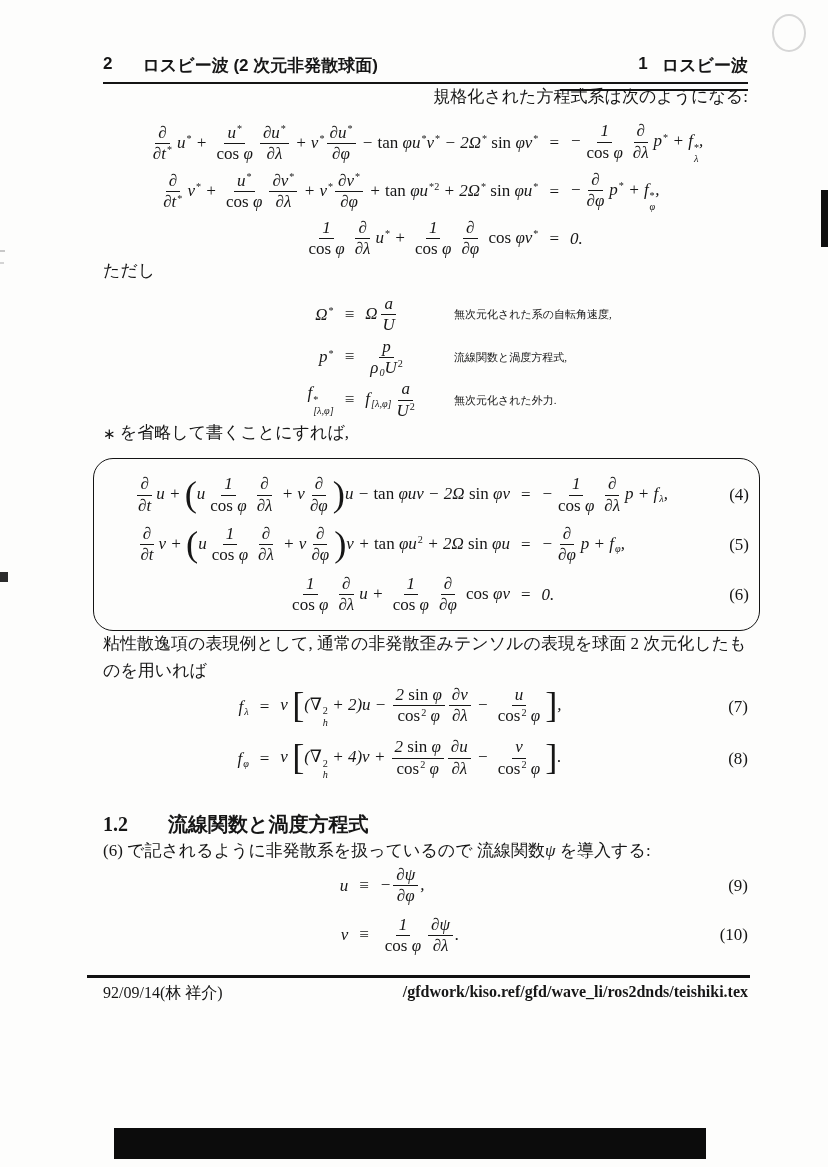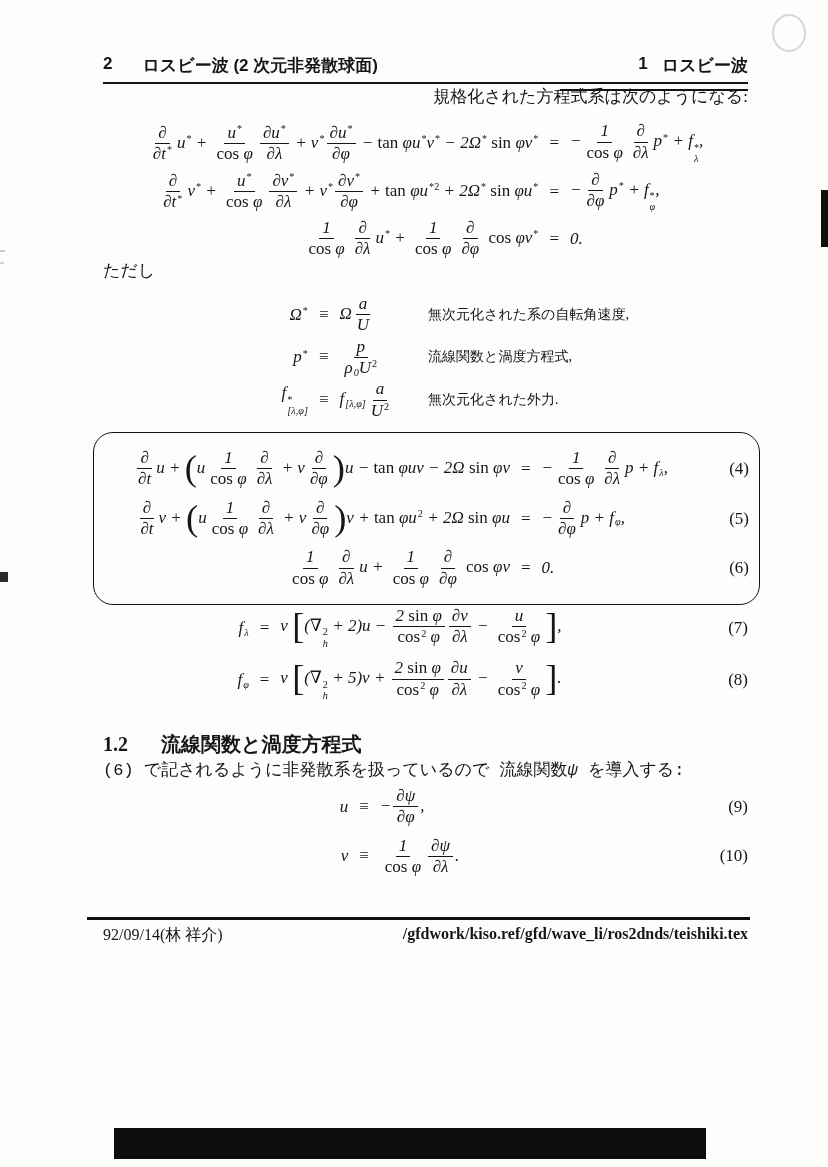--- a/index.html
+++ b/index.html
@@ -18,39 +18,39 @@
   .hdr-rule { border-bottom:2.5px solid #141414; margin-top:5px; }
   .hdr-rule2 { position:absolute; left:560px; top:89px; width:188px; height:2px; background:#141414; }
 
   
   p.doc { margin:0; font-size:17px; line-height:1.55; }
   .p-intro   { margin-top:22px;text-align:right; }
   .p-tadashi { margin-top:10px; }
   .p-omit    { margin-top:18px; }
   .p-visc    { margin-top:14px; }
   .p-appx    { margin-top:16px; }
-  .p-stream  { margin-top:18px;font-family:Liberation Mono, monospace; }
+  .p-stream  { margin-top:18px; }
   .star { font-family:"DejaVu Sans",sans-serif; font-size:15px; position:relative; top:1px; }
   .it { font-style:italic; }
 
   
-  .sect { margin-top:30px; display:flex; align-items:baseline; gap:25px; font-weight:bold; font-size:20px; }
+  .sect { margin-top:30px; display:flex; align-items:baseline; gap:40px; font-weight:bold; font-size:20px; }
   .sect .num { font-family:"Liberation Serif",serif; }
-  .sect .ttl { font-family:"Liberation Sans","DejaVu Sans",sans-serif;margin-left:8px; }
+  .sect .ttl { font-family:"Liberation Sans","DejaVu Sans",sans-serif; }
 
   
   .eqgrid { display:grid; align-items:center; font-size:17px; }
   .eq-plain { grid-template-columns:1fr auto auto auto 1fr; row-gap:6px; margin-top:12px; }
   .eq-tags  { grid-template-columns:1fr auto auto auto 1fr 52px; row-gap:10px; margin-top:2px; }
   .eq-descv { grid-template-columns:1.5fr auto auto auto auto 1fr; row-gap:3px; margin-top:10px; }
   .eq-lhs { justify-self:end; text-align:right; white-space:nowrap; }
   .eq-rel { padding:0 11px; font-style:normal; }
   .eq-rhs { justify-self:start; white-space:nowrap; }
   .eq-tag { justify-self:end; font-style:normal; }
-  .eq-note { padding-left:34px; white-space:nowrap; font-size:14px; }
+  .eq-note { padding-left:34px; white-space:nowrap; font-size:11px; }
   .eq-fill { min-height:1px; }
 
   
   .mi { font-style:italic; }
   .mr { font-style:normal; }
   .msup { font-size:0.6em; position:relative; top:-0.55em; line-height:0; margin-left:1px; font-style:normal; }
   .msub { font-size:0.6em; position:relative; top:0.3em;  line-height:0; margin-left:1px; font-style:italic; }
   .mss  { display:inline-flex; flex-direction:column; align-items:flex-start; font-size:0.6em; line-height:1.12; vertical-align:-0.45em; margin-left:1px; }
   .mss .mss-t { font-style:normal; }
   .mss .mss-b { font-style:italic; }
@@ -58,21 +58,21 @@
   .mnum,.mden { display:block; line-height:1.08; padding:0 3px; white-space:nowrap; text-align:center; }
   .mnum { border-bottom:1.3px solid #161616; padding-bottom:1px; }
   .mden { padding-top:1px; }
   .mbig { font-size:215%; line-height:0; vertical-align:middle; position:relative; top:-1px; font-style:normal; }
 
   
   .eqbox { margin:12px -12px 0 -10px; border:1.7px solid #141414; border-radius:20px; padding:16px 10px 16px; }
   .eqbox .eqgrid { margin-top:0; }
 
   
-  .ftr { margin-top:41px; }
+  .ftr { margin-top:20px; }
   .ftr-rule { border-top:3px solid #111; margin-left:-16px; margin-right:-2px; }
   .ftr-row { display:flex; justify-content:space-between; margin-top:5px; font-size:16px; }
   .ftr-right { font-weight:bold; }
 
   
   .art { position:absolute; }
   .art-hole  { left:772px; top:14px;  width:30px; height:34px; border:2px solid #d6d6d6; border-radius:50%; background:transparent; }
   .art-right { left:821px; top:190px; width:7px;  height:57px; background:#0f0f0f; }
   .art-bar   { left:114px; top:1128px; width:592px; height:31px; background:#0c0c0c; }
   .art-d1 { left:0; top:250px; width:5px; height:2px; background:#c8c8c8; }
@@ -196,20 +196,21 @@
           </span></span>
         <span class="eq-rel">≡</span>
         <span class="eq-rhs"><span class="mi">f</span><span class="msub">[λ,φ]</span><span class="mfrac">
             <span class="mnum"><span class="mi">a</span></span>
             <span class="mden"><span class="mi">U</span><span class="msup">2</span></span>
           </span></span>
         <span class="eq-note">無次元化された外力.</span>
         <span class="eq-fill"></span>
       </div>
 
+    <p class="doc p-omit"><span class="star">∗</span><span> を省略して書くことにすれば,</span></p>
 
     <div class="eqbox">
       <div class="eqgrid eq-tags">
           <span class="eq-fill"></span>
           <span class="eq-lhs"><span class="mfrac">
               <span class="mnum"><span class="mi">∂</span></span>
               <span class="mden"><span class="mi">∂t</span></span>
             </span><span class="mi">u + </span><span class="mbig">(</span><span class="mi">u</span><span class="mfrac">
               <span class="mnum"><span class="mi">1</span></span>
               <span class="mden"><span class="mr">cos </span><span class="mi">φ</span></span>
@@ -265,20 +266,21 @@
               <span class="mnum"><span class="mi">∂</span></span>
               <span class="mden"><span class="mi">∂φ</span></span>
             </span><span class="mr"> cos </span><span class="mi">φv</span></span>
           <span class="eq-rel">=</span>
           <span class="eq-rhs"><span class="mi">0.</span></span>
           <span class="eq-fill"></span>
           <span class="eq-tag">(6)</span>
         </div>
     </div>
 
+    <p class="doc p-visc">粘性散逸項の表現例として, 通常の非発散歪みテンソルの表現を球面 2 次元化したものを用いれば</p>
 
     <div class="eqgrid eq-tags">
         <span class="eq-fill"></span>
         <span class="eq-lhs"><span class="mi">f</span><span class="msub">λ</span></span>
         <span class="eq-rel">=</span>
         <span class="eq-rhs"><span class="mi">ν </span><span class="mbig">[</span><span class="mi">(∇</span><span class="mss">
             <span class="mss-t">2</span>
             <span class="mss-b">h</span>
           </span><span class="mi"> + 2)u − </span><span class="mfrac">
             <span class="mnum"><span class="mi">2 </span><span class="mr">sin </span><span class="mi">φ</span></span>
@@ -291,21 +293,21 @@
             <span class="mden"><span class="mr">cos</span><span class="msup">2</span><span class="mi"> φ</span></span>
           </span><span class="mbig">]</span><span class="mi">,</span></span>
         <span class="eq-fill"></span>
         <span class="eq-tag">(7)</span>
         <span class="eq-fill"></span>
         <span class="eq-lhs"><span class="mi">f</span><span class="msub">φ</span></span>
         <span class="eq-rel">=</span>
         <span class="eq-rhs"><span class="mi">ν </span><span class="mbig">[</span><span class="mi">(∇</span><span class="mss">
             <span class="mss-t">2</span>
             <span class="mss-b">h</span>
-          </span><span class="mi"> + 5)v + </span><span class="mfrac">
+          </span><span class="mi"> + 4)v + </span><span class="mfrac">
             <span class="mnum"><span class="mi">2 </span><span class="mr">sin </span><span class="mi">φ</span></span>
             <span class="mden"><span class="mr">cos</span><span class="msup">2</span><span class="mi"> φ</span></span>
           </span><span class="mfrac">
             <span class="mnum"><span class="mi">∂u</span></span>
             <span class="mden"><span class="mi">∂λ</span></span>
           </span><span class="mi"> − </span><span class="mfrac">
             <span class="mnum"><span class="mi">v</span></span>
             <span class="mden"><span class="mr">cos</span><span class="msup">2</span><span class="mi"> φ</span></span>
           </span><span class="mbig">]</span><span class="mi">.</span></span>
         <span class="eq-fill"></span>

